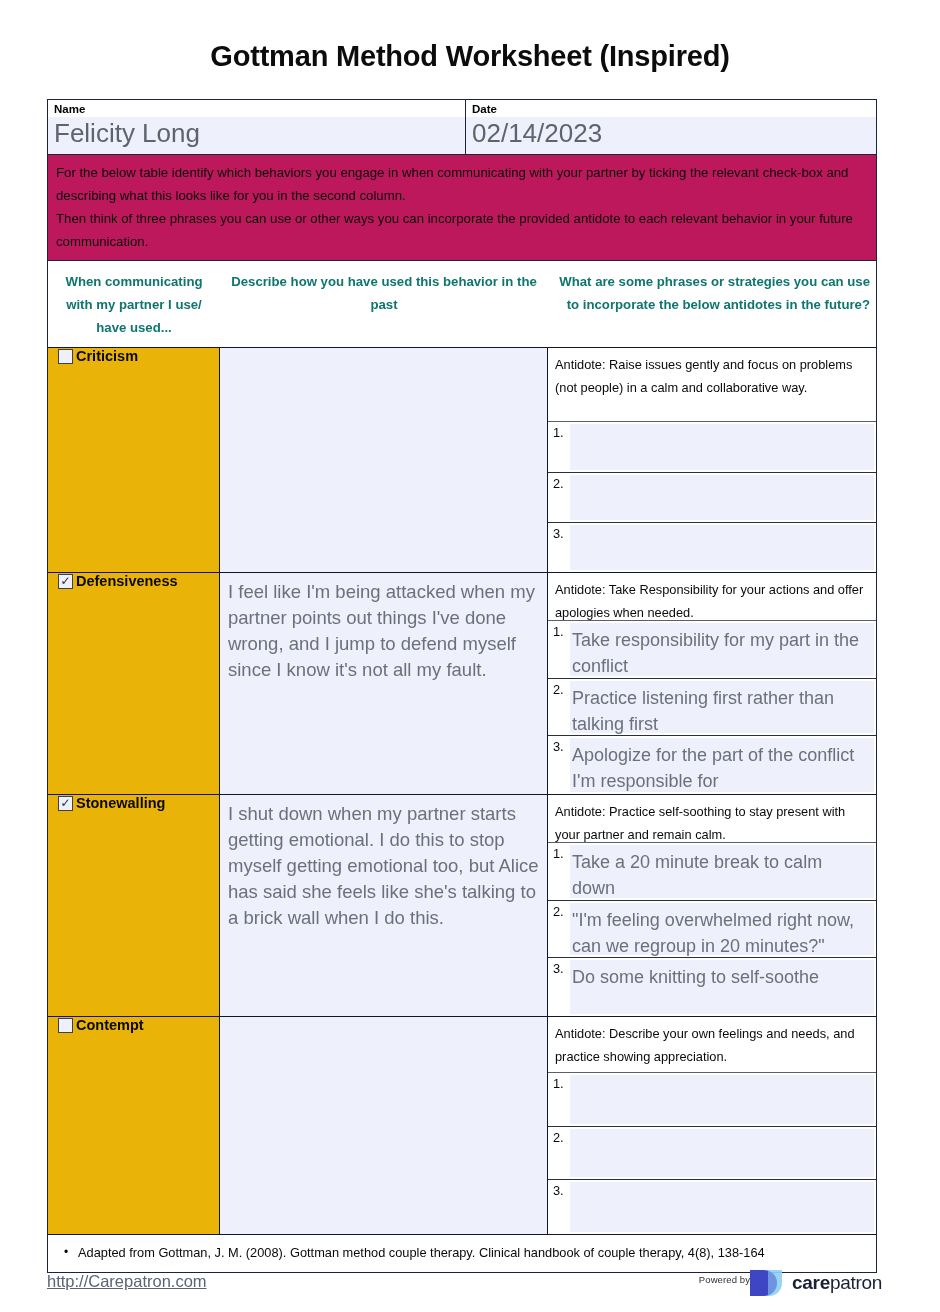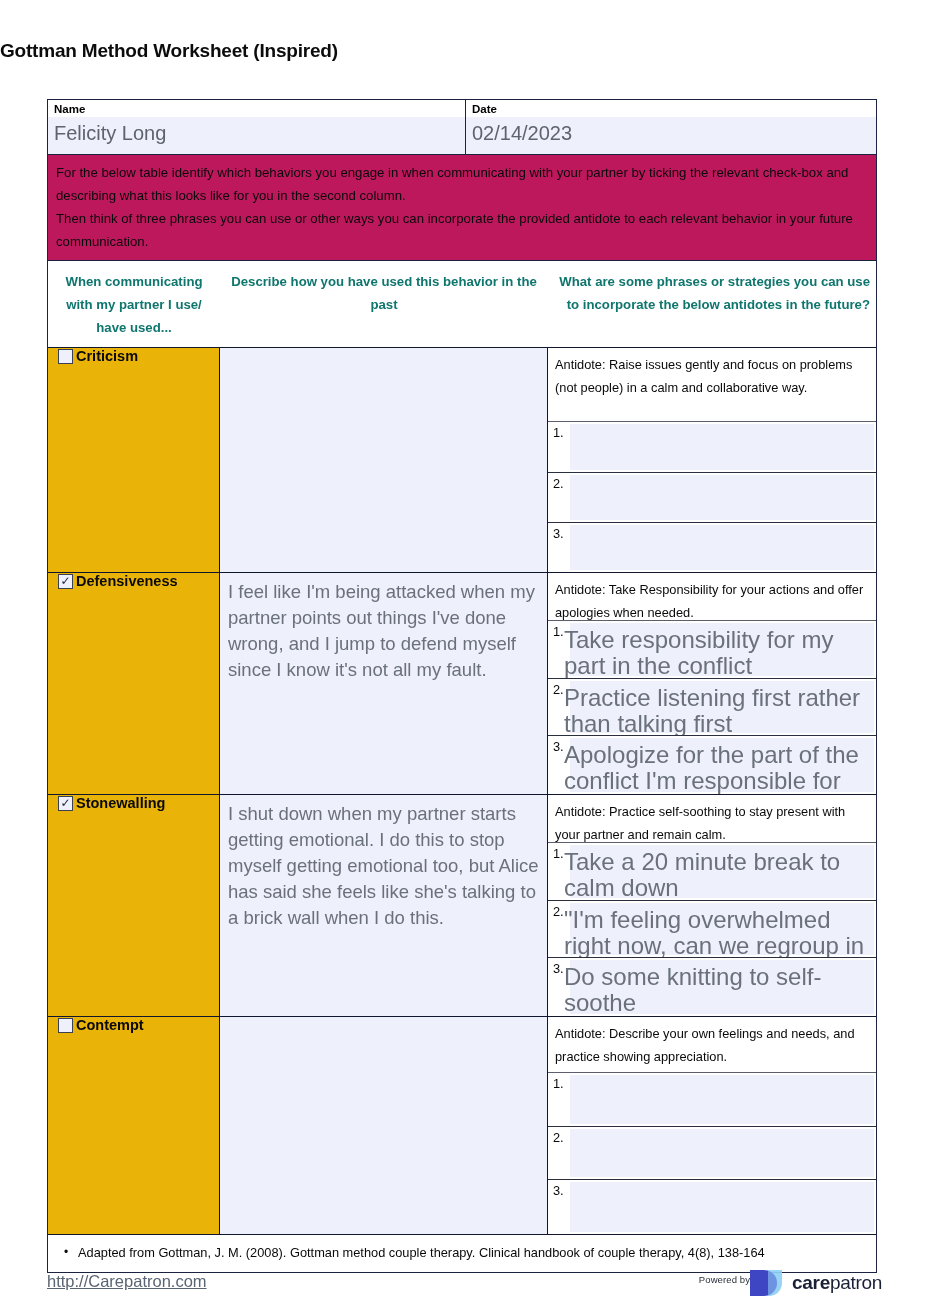--- a/index.html
+++ b/index.html
@@ -22,21 +22,22 @@
     height: 1312px;
     box-sizing: border-box;
   }
 
   
   .title {
     position: absolute;
     top: 40px;
     left: 0;
     width: 940px;
-    font-size: 19px;
+    text-align: center;
+    font-size: 29px;
     font-weight: bold;
     letter-spacing: -0.2px;
     color: #0c0c0c;
   }
 
   
   .sheet {
     position: absolute;
     left: 47px;
     top: 99px;
@@ -74,21 +75,21 @@
   .idlabelbg {
     position: absolute;
     left: 0; top: 0; right: 0;
     height: 17px;
     background: #ffffff;
   }
   .idvalue {
     position: absolute;
     left: 6px;
     top: 17px;
-    font-size: 20px;
+    font-size: 26px;
     color: #5d6470;
     line-height: 33px;
     white-space: nowrap;
   }
 
   
   .instructions {
     box-sizing: border-box;
     padding: 6px 8px 7px 8px;
     border-bottom: 1.6px solid #1c2340;
@@ -219,24 +220,24 @@
     position: absolute;
     left: 5px;
     top: 3px;
     font-size: 12.8px;
     line-height: 16px;
     color: #0a0a0a;
     z-index: 2;
   }
   .phrase-text {
     position: absolute;
-    left: 16px;
+    left: 24px;
     right: 6px;
     top: 6px;
-    font-size: 24px;
+    font-size: 18px;
     line-height: 26px;
     color: #6a717d;
     z-index: 2;
   }
 
   
   .citation {
     box-sizing: border-box;
     padding: 6px 8px 8px 14px;
     background: #ffffff;

